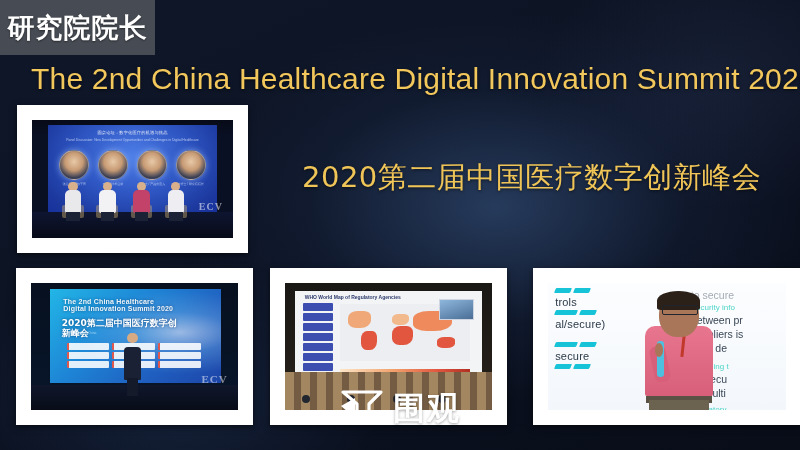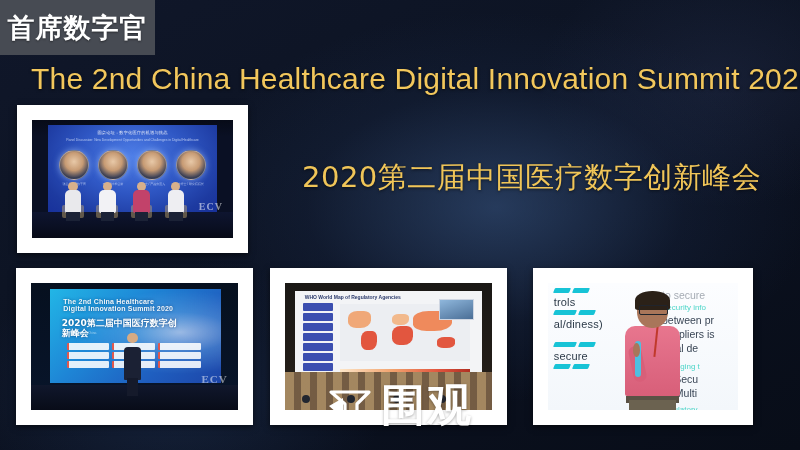--- a/index.html
+++ b/index.html
@@ -109,21 +109,21 @@
   .photo-inner {
     position: relative;
     width: 100%;
     height: 100%;
     overflow: hidden;
   }
 
   #photo-panel  { left: 17px;  top: 105px; width: 231px; height: 148px; }
   #photo-keynote{ left: 16px;  top: 268px; width: 237px; height: 157px; }
   #photo-slide  { left: 270px; top: 268px; width: 237px; height: 157px; }
-  #photo-speaker{ left: 533px; top: 268px; width: 220px; height: 157px; }
+  #photo-speaker{ left: 533px; top: 268px; width: 268px; height: 157px; }
 
   
   .pp-bg {
     position: absolute; inset: 0;
     background:
       linear-gradient(180deg, #070b18 0%, #0a1024 14%, #0a1024 100%);
   }
   .pp-screen {
     position: absolute;
     left: 8%; top: 4%; width: 84%; height: 76%;
@@ -307,35 +307,35 @@
     gap: 8px;
     pointer-events: none;
   }
   .wm-mark {
     width: 46px; height: 40px;
     position: relative;
   }
   .wm-mark svg { display: block; }
   .wm-text {
     color: #ffffff;
-    font-size: 44px;
+    font-size: 32px;
     font-weight: bold;
     letter-spacing: 2px;
     line-height: 40px;
-    font-family: Liberation Mono, monospace;
+    font-family: Liberation Sans, sans-serif;
     text-shadow: 0 1px 3px rgba(0,0,0,0.35);
   }
 </style>
 </head>
 <body>
 
 <div id="stage">
 
   <div class="badge">
-    <span class="badge-text">首席数字官</span>
+    <span class="badge-text">研究院院长</span>
   </div>
 
 
   <div class="headline">The 2nd China Healthcare Digital Innovation Summit 2020</div>
 
   <div class="subhead">2020第二届中国医疗数字创新峰会</div>
 
   <div class="photo" id="photo-panel">
     <div class="photo-inner">
       <div class="pp-bg"></div>
@@ -465,21 +465,21 @@
       <div class="sp-bulletcol">
         <div class="sp-bullet-row">
           <span class="sp-bullet"></span>
           <span class="sp-bullet"></span>
         </div>
         <div class="sp-word">trols</div>
         <div class="sp-bullet-row">
           <span class="sp-bullet lg"></span>
           <span class="sp-bullet"></span>
         </div>
-        <div class="sp-word">al/diness)</div>
+        <div class="sp-word">al/secure)</div>
         <div class="sp-bullet-row" style="margin-top:10px;">
           <span class="sp-bullet lg"></span>
           <span class="sp-bullet"></span>
         </div>
         <div class="sp-word">secure</div>
         <div class="sp-bullet-row">
           <span class="sp-bullet"></span>
           <span class="sp-bullet"></span>
         </div>
       </div>

